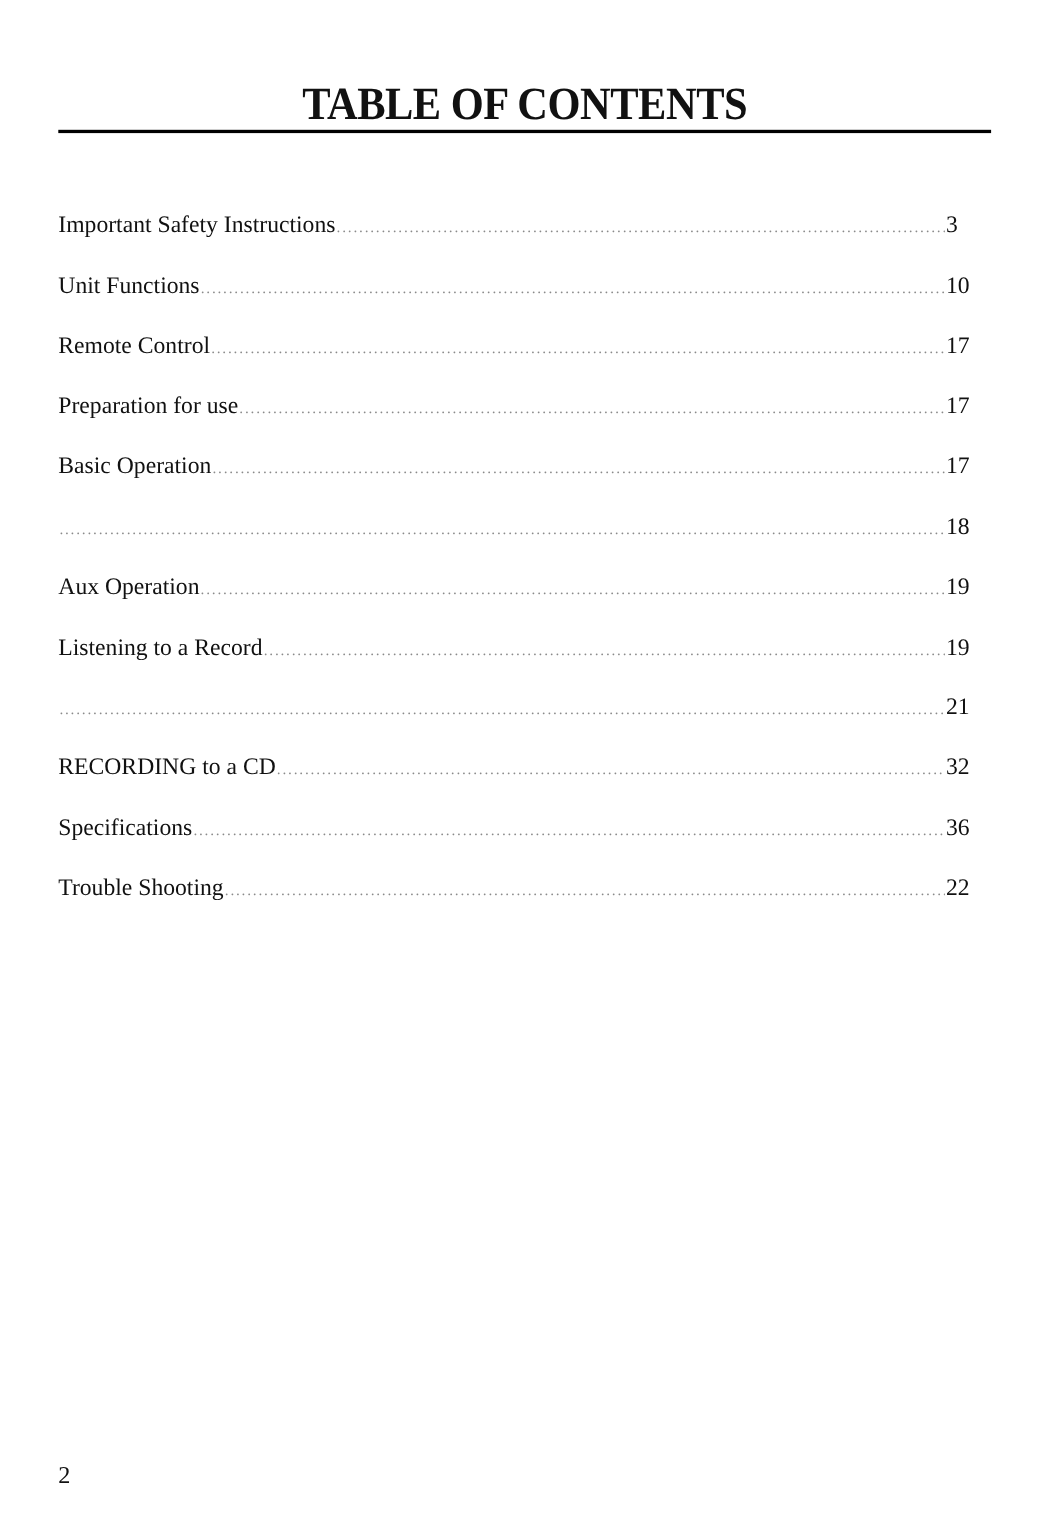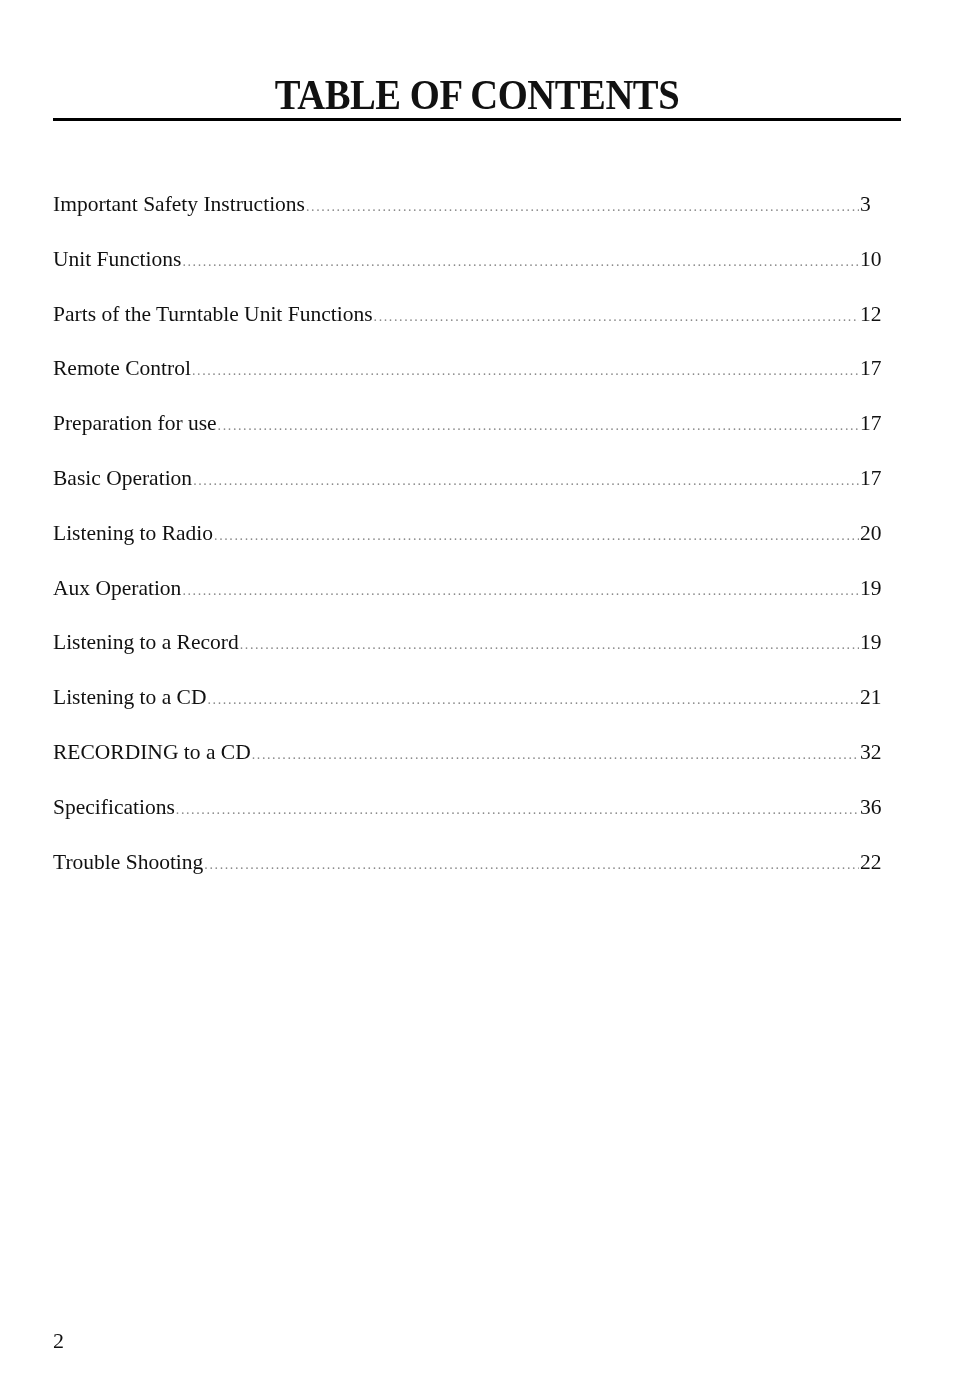--- a/index.html
+++ b/index.html
@@ -93,56 +93,49 @@
     <span class="toc-entry-title">Important Safety Instructions</span>
     <span class="toc-leader"></span>
     <span class="toc-entry-page">3</span>
   </li>
   <li class="toc-entry">
     <span class="toc-entry-title">Unit Functions</span>
     <span class="toc-leader"></span>
     <span class="toc-entry-page">10</span>
   </li>
   <li class="toc-entry">
-    <span class="toc-entry-title">Parts of the Turntable Unit Functions</span>
-    <span class="toc-leader"></span>
-    <span class="toc-entry-page">12</span>
-  </li>
-  <li class="toc-entry">
     <span class="toc-entry-title">Remote Control </span>
     <span class="toc-leader"></span>
     <span class="toc-entry-page">17</span>
   </li>
   <li class="toc-entry">
     <span class="toc-entry-title">Preparation for use </span>
     <span class="toc-leader"></span>
     <span class="toc-entry-page">17</span>
   </li>
   <li class="toc-entry">
     <span class="toc-entry-title">Basic Operation</span>
     <span class="toc-leader"></span>
     <span class="toc-entry-page">17</span>
   </li>
   <li class="toc-entry">
-    <span class="toc-entry-title">Listening to Radio</span>
     <span class="toc-leader"></span>
-    <span class="toc-entry-page">20</span>
+    <span class="toc-entry-page">18</span>
   </li>
   <li class="toc-entry">
     <span class="toc-entry-title">Aux Operation </span>
     <span class="toc-leader"></span>
     <span class="toc-entry-page">19</span>
   </li>
   <li class="toc-entry">
     <span class="toc-entry-title">Listening to a Record </span>
     <span class="toc-leader"></span>
     <span class="toc-entry-page">19</span>
   </li>
   <li class="toc-entry">
-    <span class="toc-entry-title">Listening to a CD</span>
     <span class="toc-leader"></span>
     <span class="toc-entry-page">21</span>
   </li>
   <li class="toc-entry">
     <span class="toc-entry-title">RECORDING to a CD</span>
     <span class="toc-leader"></span>
     <span class="toc-entry-page">32</span>
   </li>
   <li class="toc-entry">
     <span class="toc-entry-title">Specifications</span>

